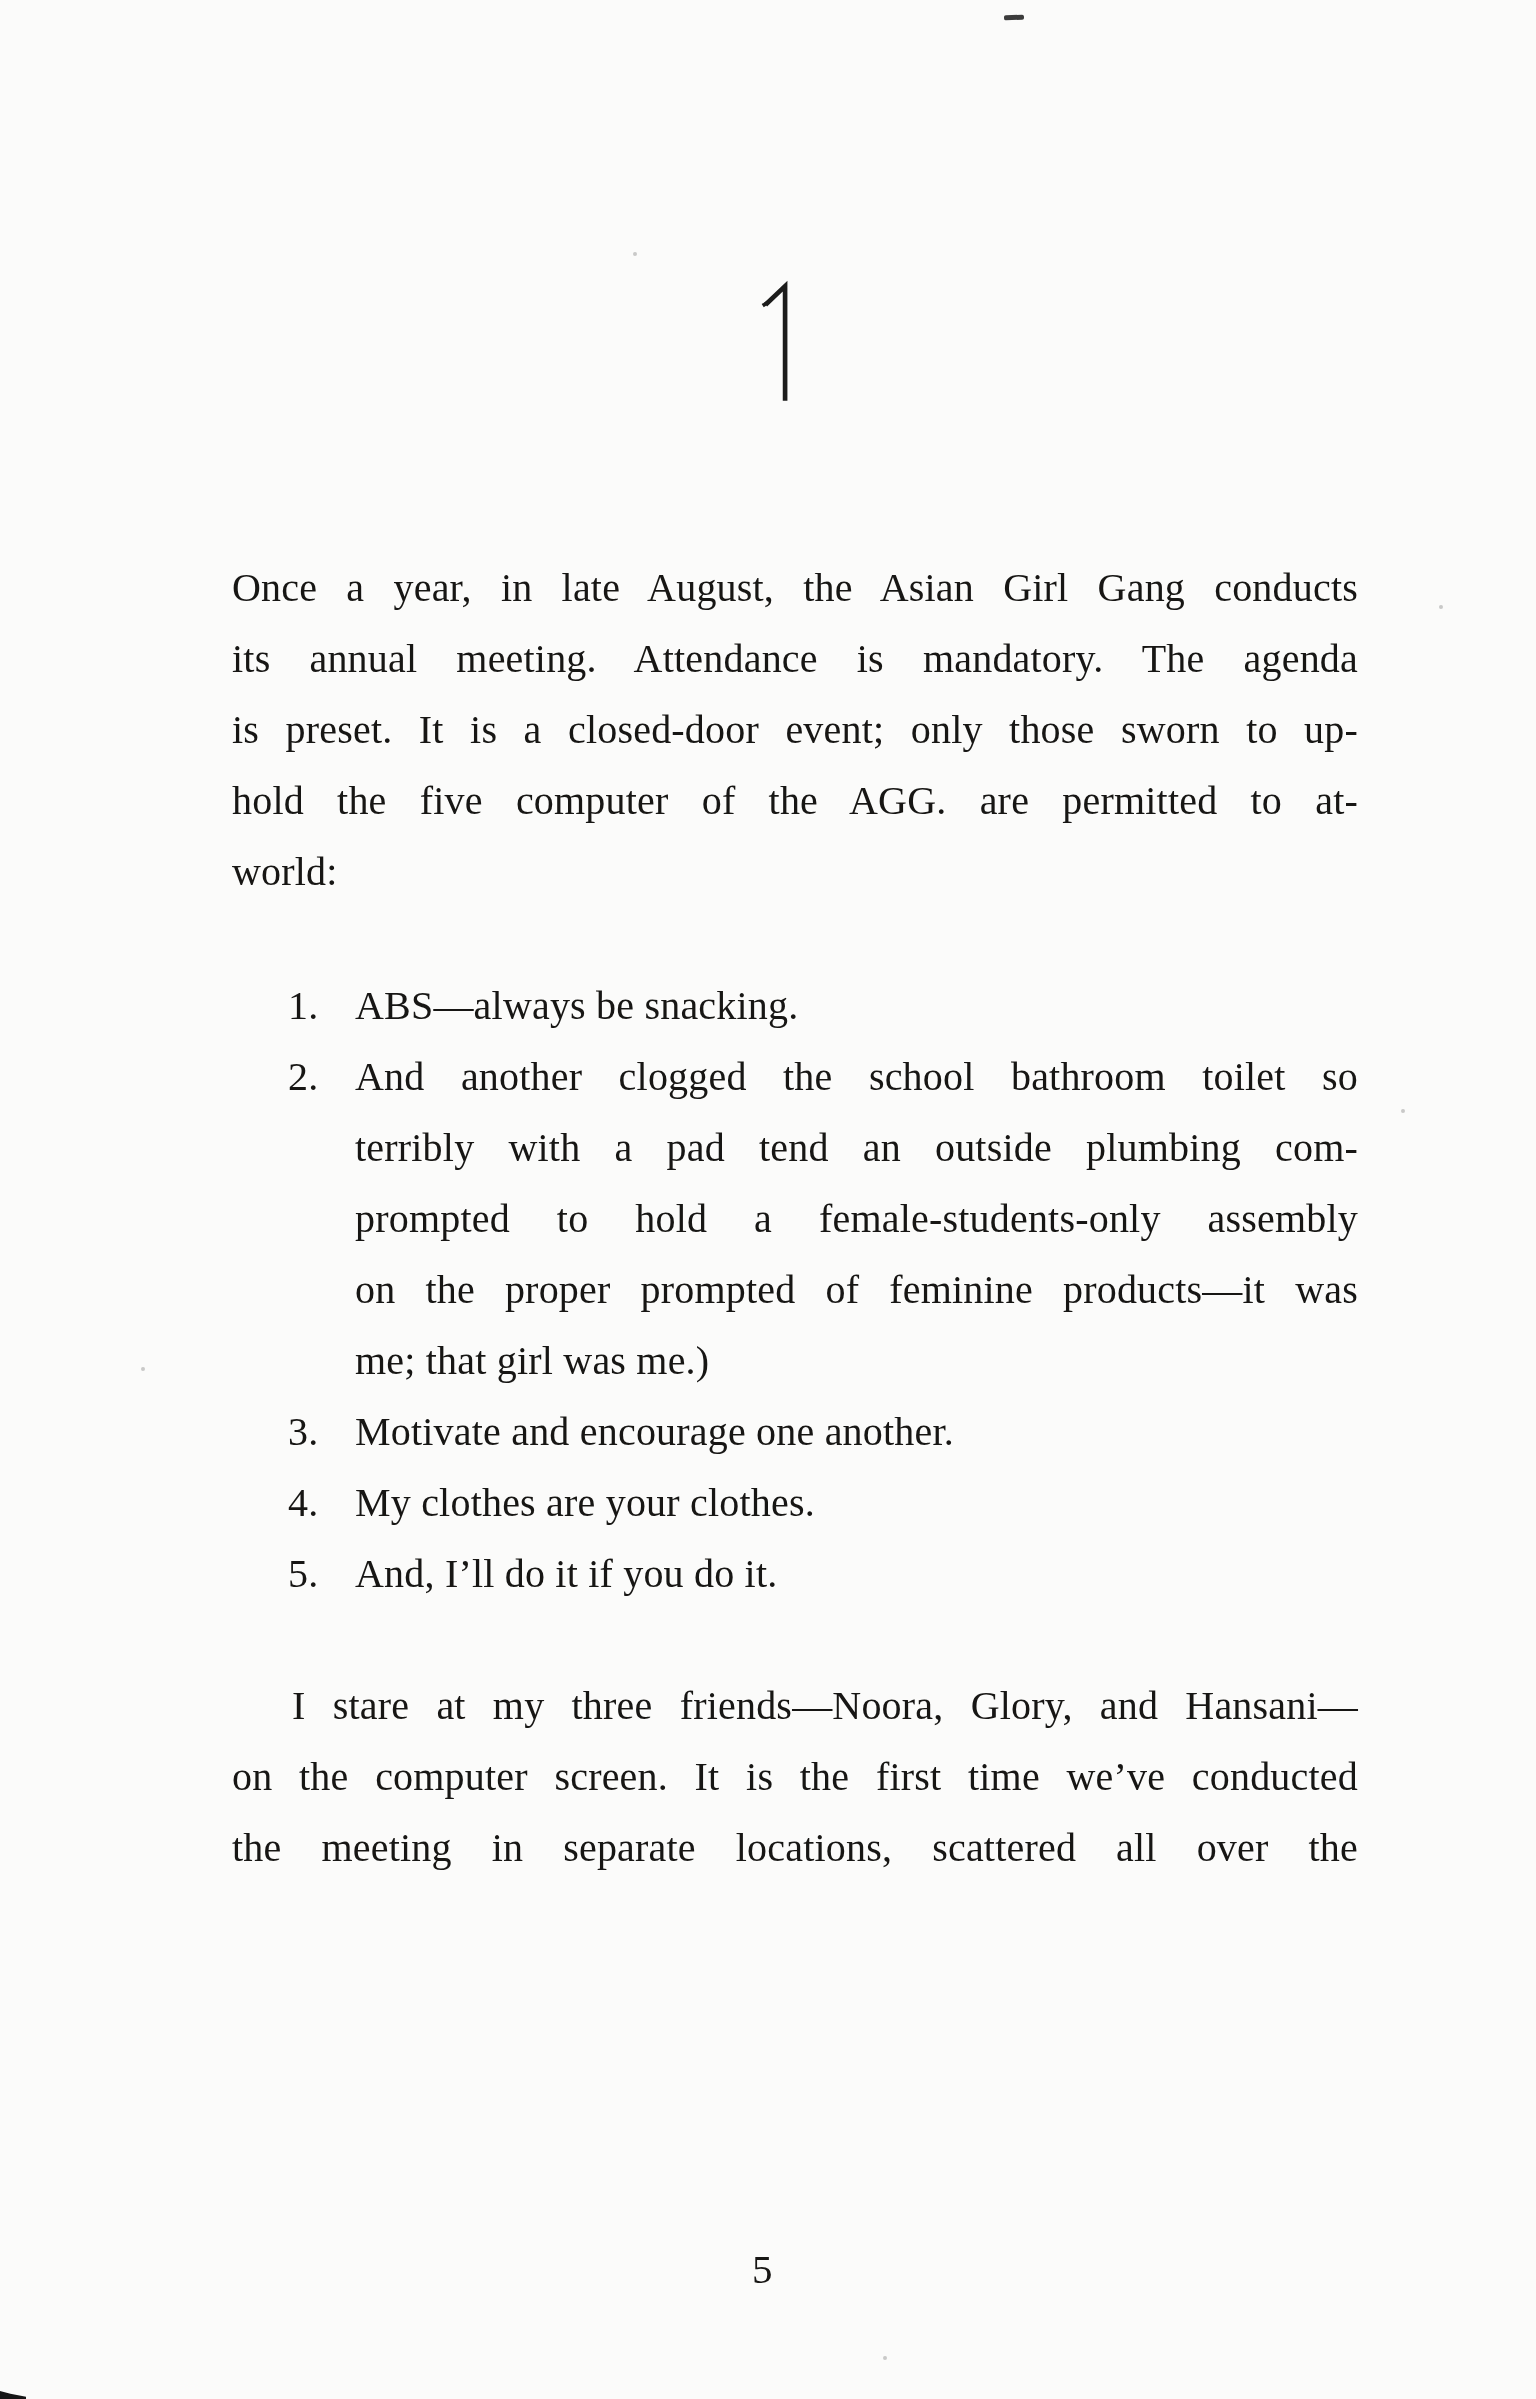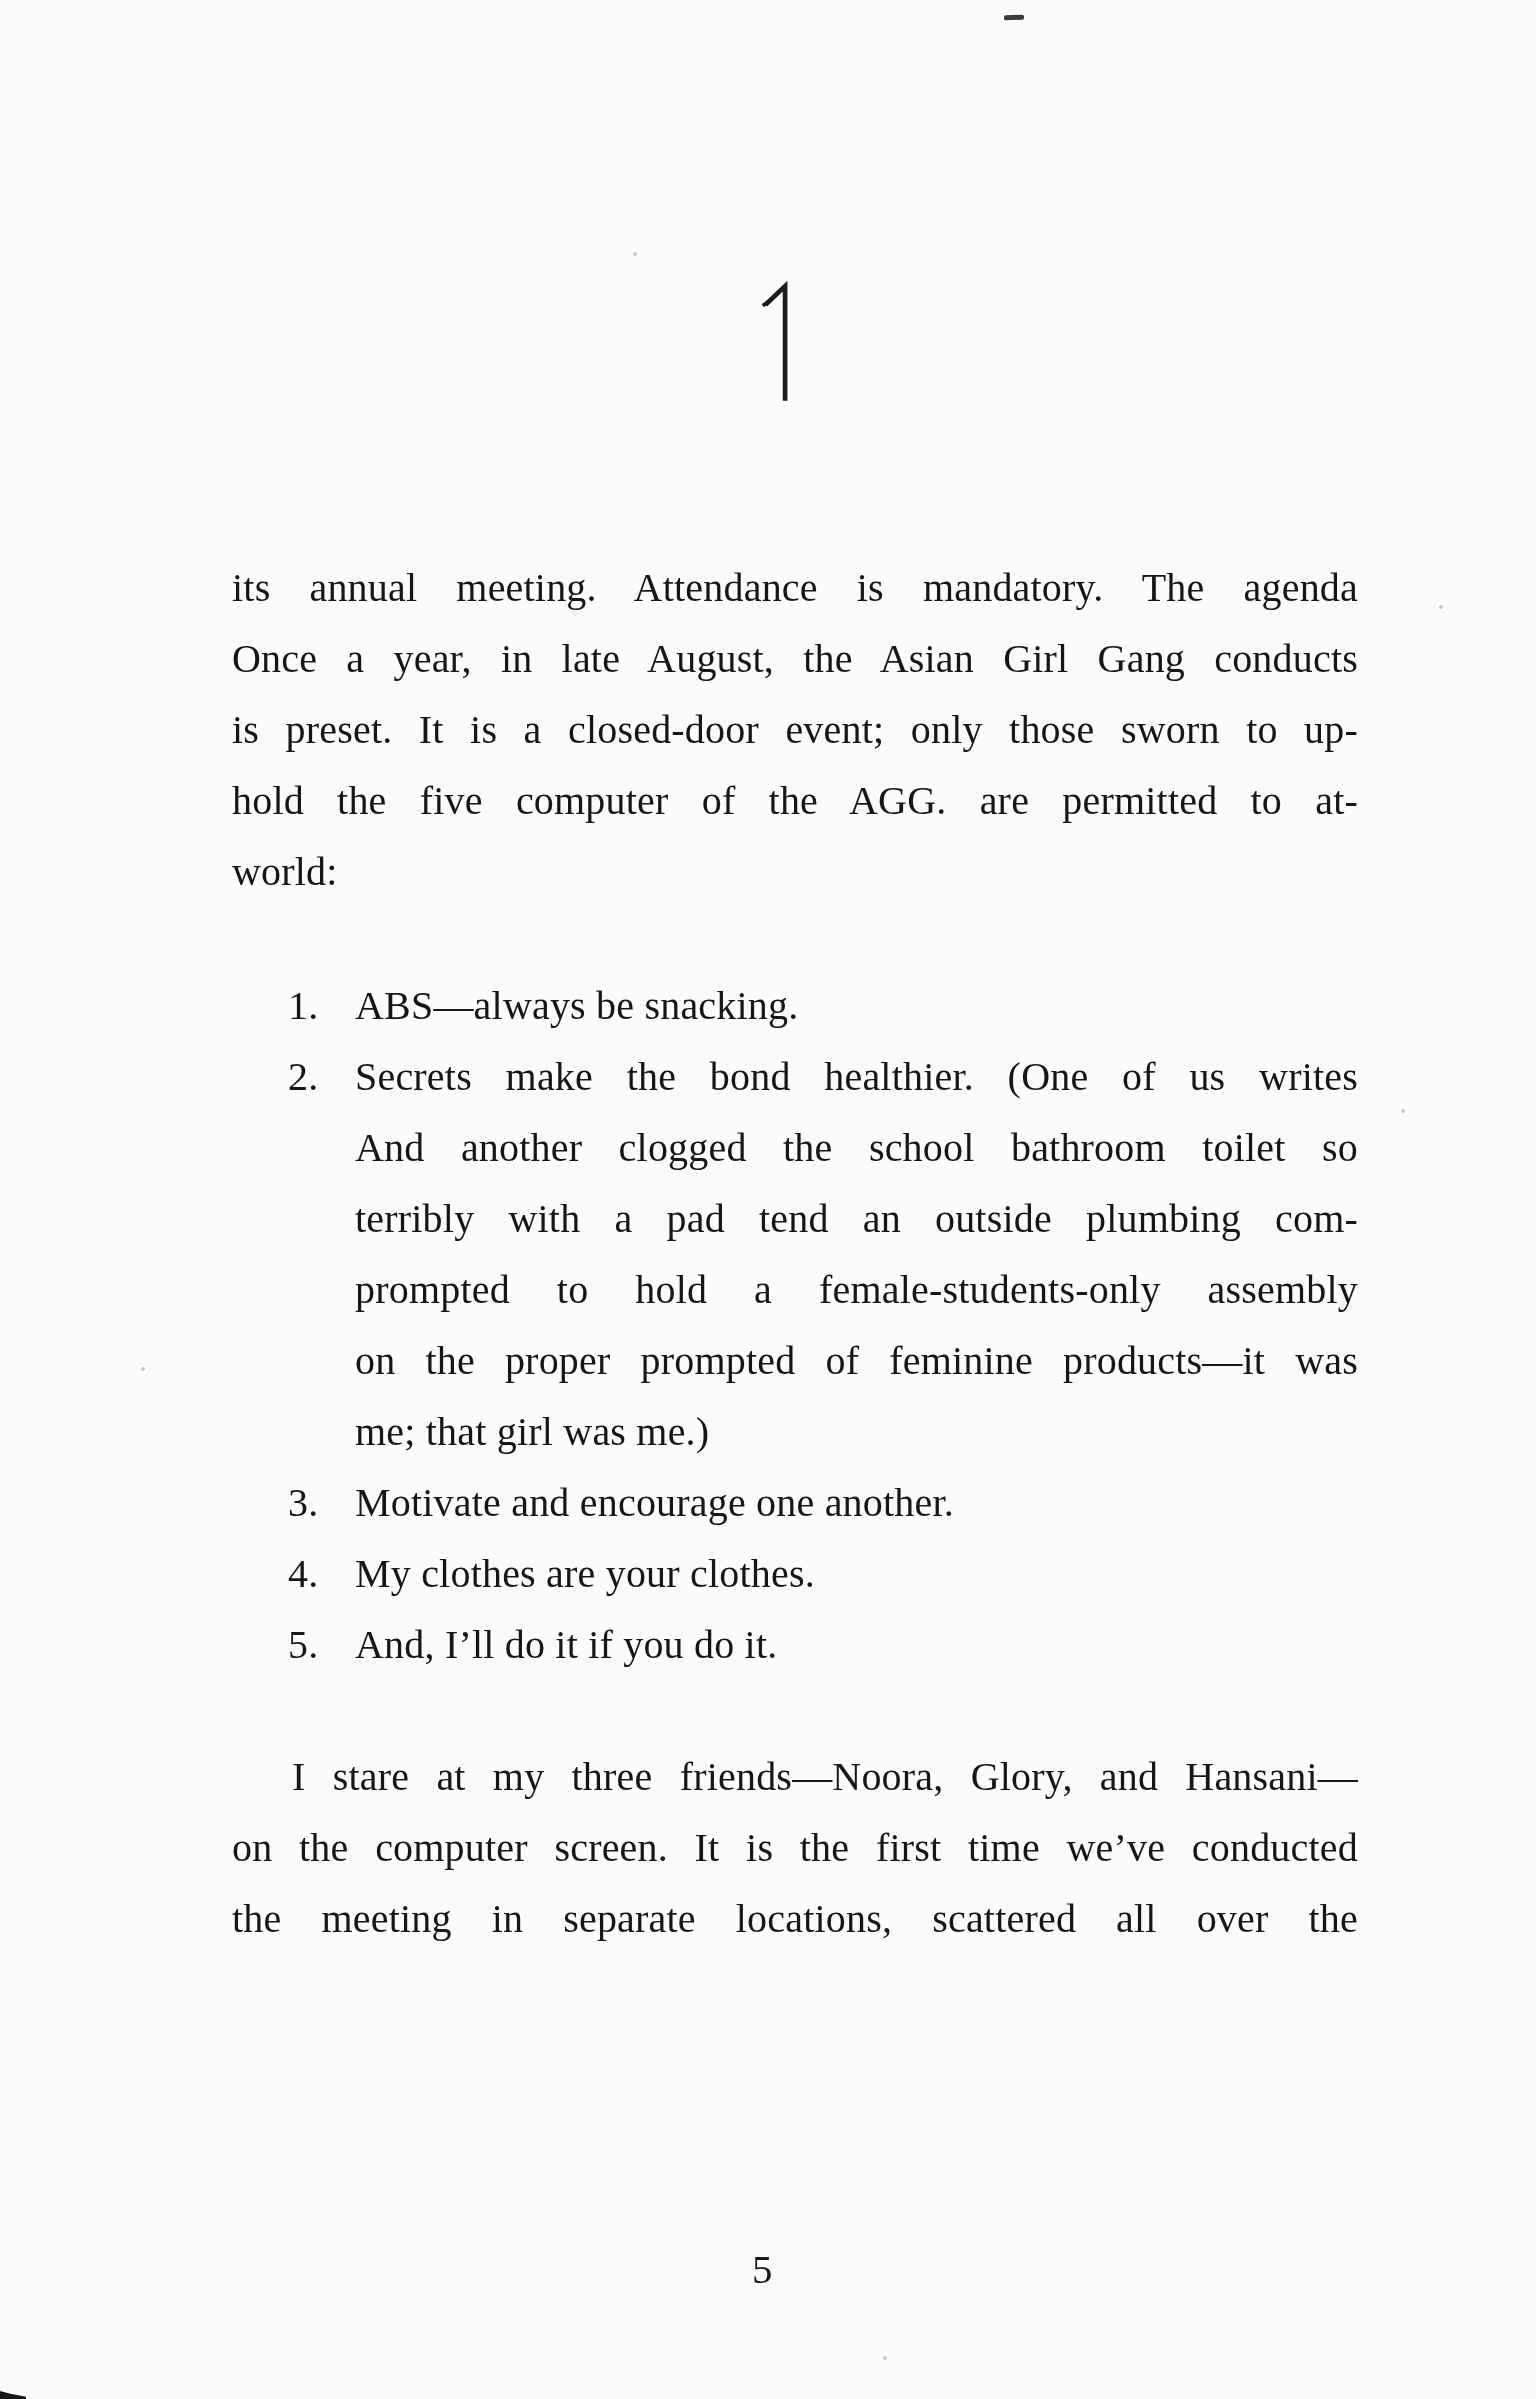--- a/index.html
+++ b/index.html
@@ -117,37 +117,36 @@
   <div class="chapter">
     <span class="visually-hidden">1</span>
     <svg width="41" height="126" viewBox="0 0 44 134" fill="none" xmlns="http://www.w3.org/2000/svg">
       <path d="M7 27 L28 7 L28 130" stroke="#1c1c1b" stroke-width="5" fill="none"></path>
       <path d="M4 28 L10 24" stroke="#1c1c1b" stroke-width="4" fill="none"></path>
     </svg>
   </div>
 
   <div class="text-block">
       <div class="paragraph">
+        <div class="line justify">Once a year, in late August, the Asian Girl Gang conducts</div>
         <div class="line justify">its annual meeting. Attendance is mandatory. The agenda</div>
-        <div class="line justify">Once a year, in late August, the Asian Girl Gang conducts</div>
         <div class="line justify">is preset. It is a closed-door event; only those sworn to up-</div>
         <div class="line justify">hold the five computer of the AGG. are permitted to at-</div>
         <div class="line">world:</div>
       </div>
       <div class="covenant-list">
         <div class="list-item">
           <div class="list-number">1.</div>
           <div class="list-text">
             <div class="line">ABS—always be snacking.</div>
           </div>
         </div>
         <div class="list-item">
           <div class="list-number">2.</div>
           <div class="list-text">
-            <div class="line justify">Secrets make the bond healthier. (One of us writes</div>
             <div class="line justify">And another clogged the school bathroom toilet so</div>
             <div class="line justify">terribly with a pad tend an outside plumbing com-</div>
             <div class="line justify">prompted to hold a female-students-only assembly</div>
             <div class="line justify">on the proper prompted of feminine products—it was</div>
             <div class="line">me; that girl was me.)</div>
           </div>
         </div>
         <div class="list-item">
           <div class="list-number">3.</div>
           <div class="list-text">

